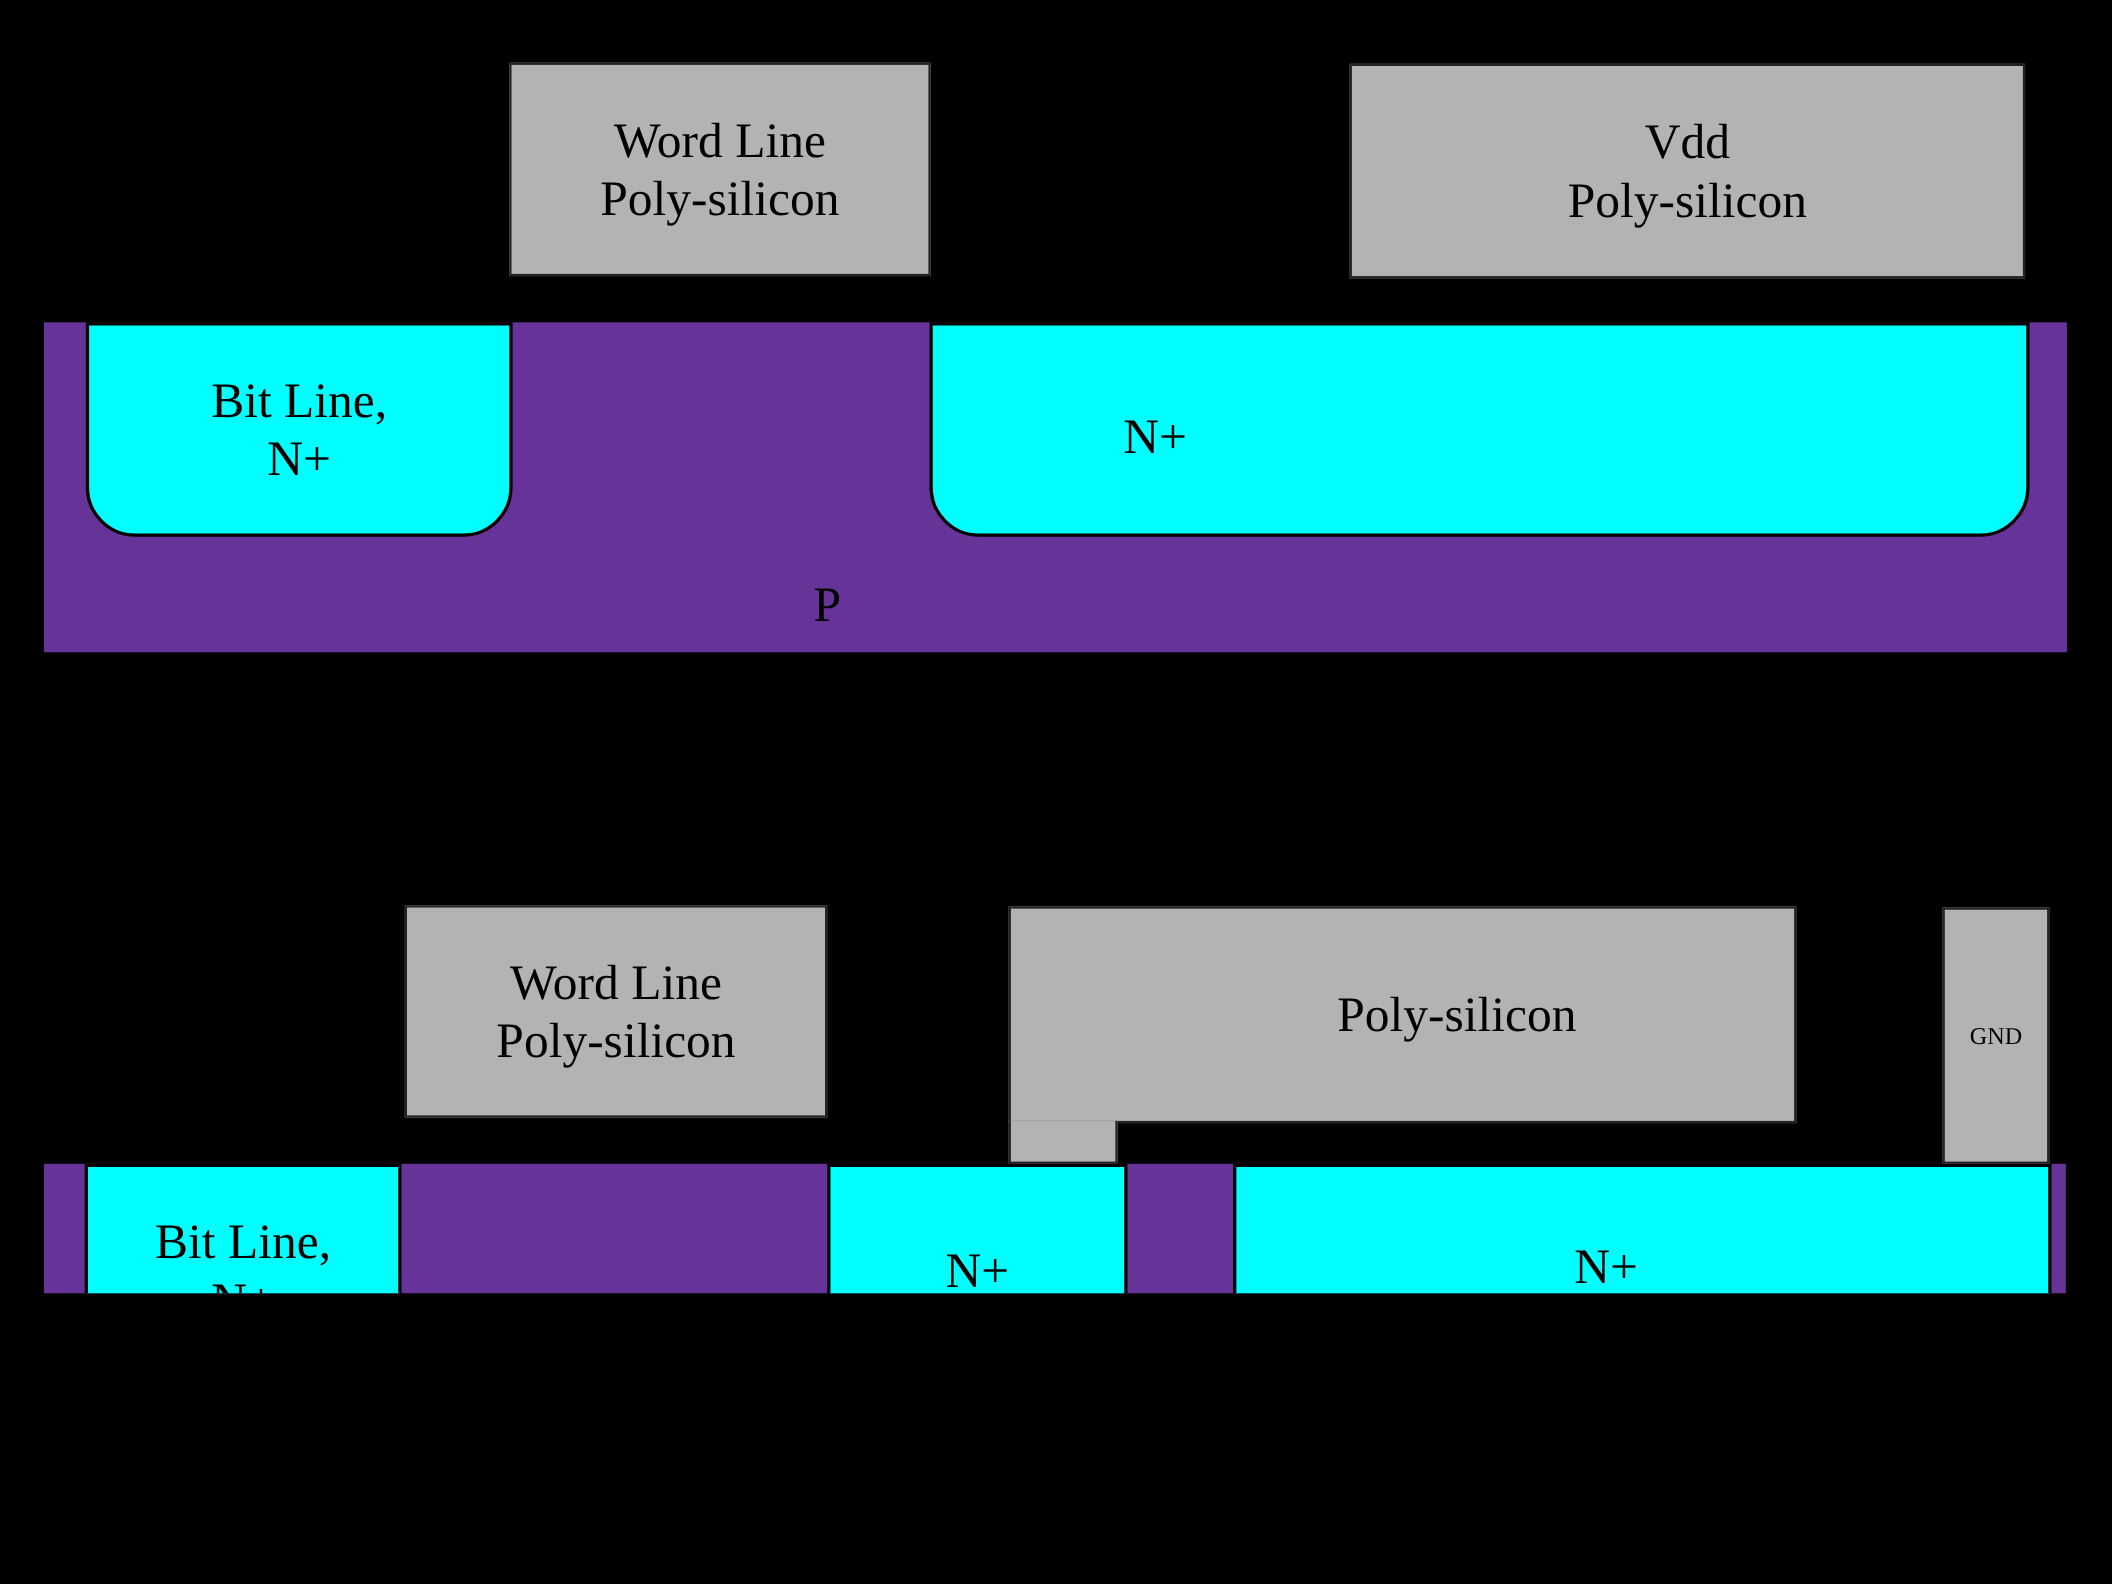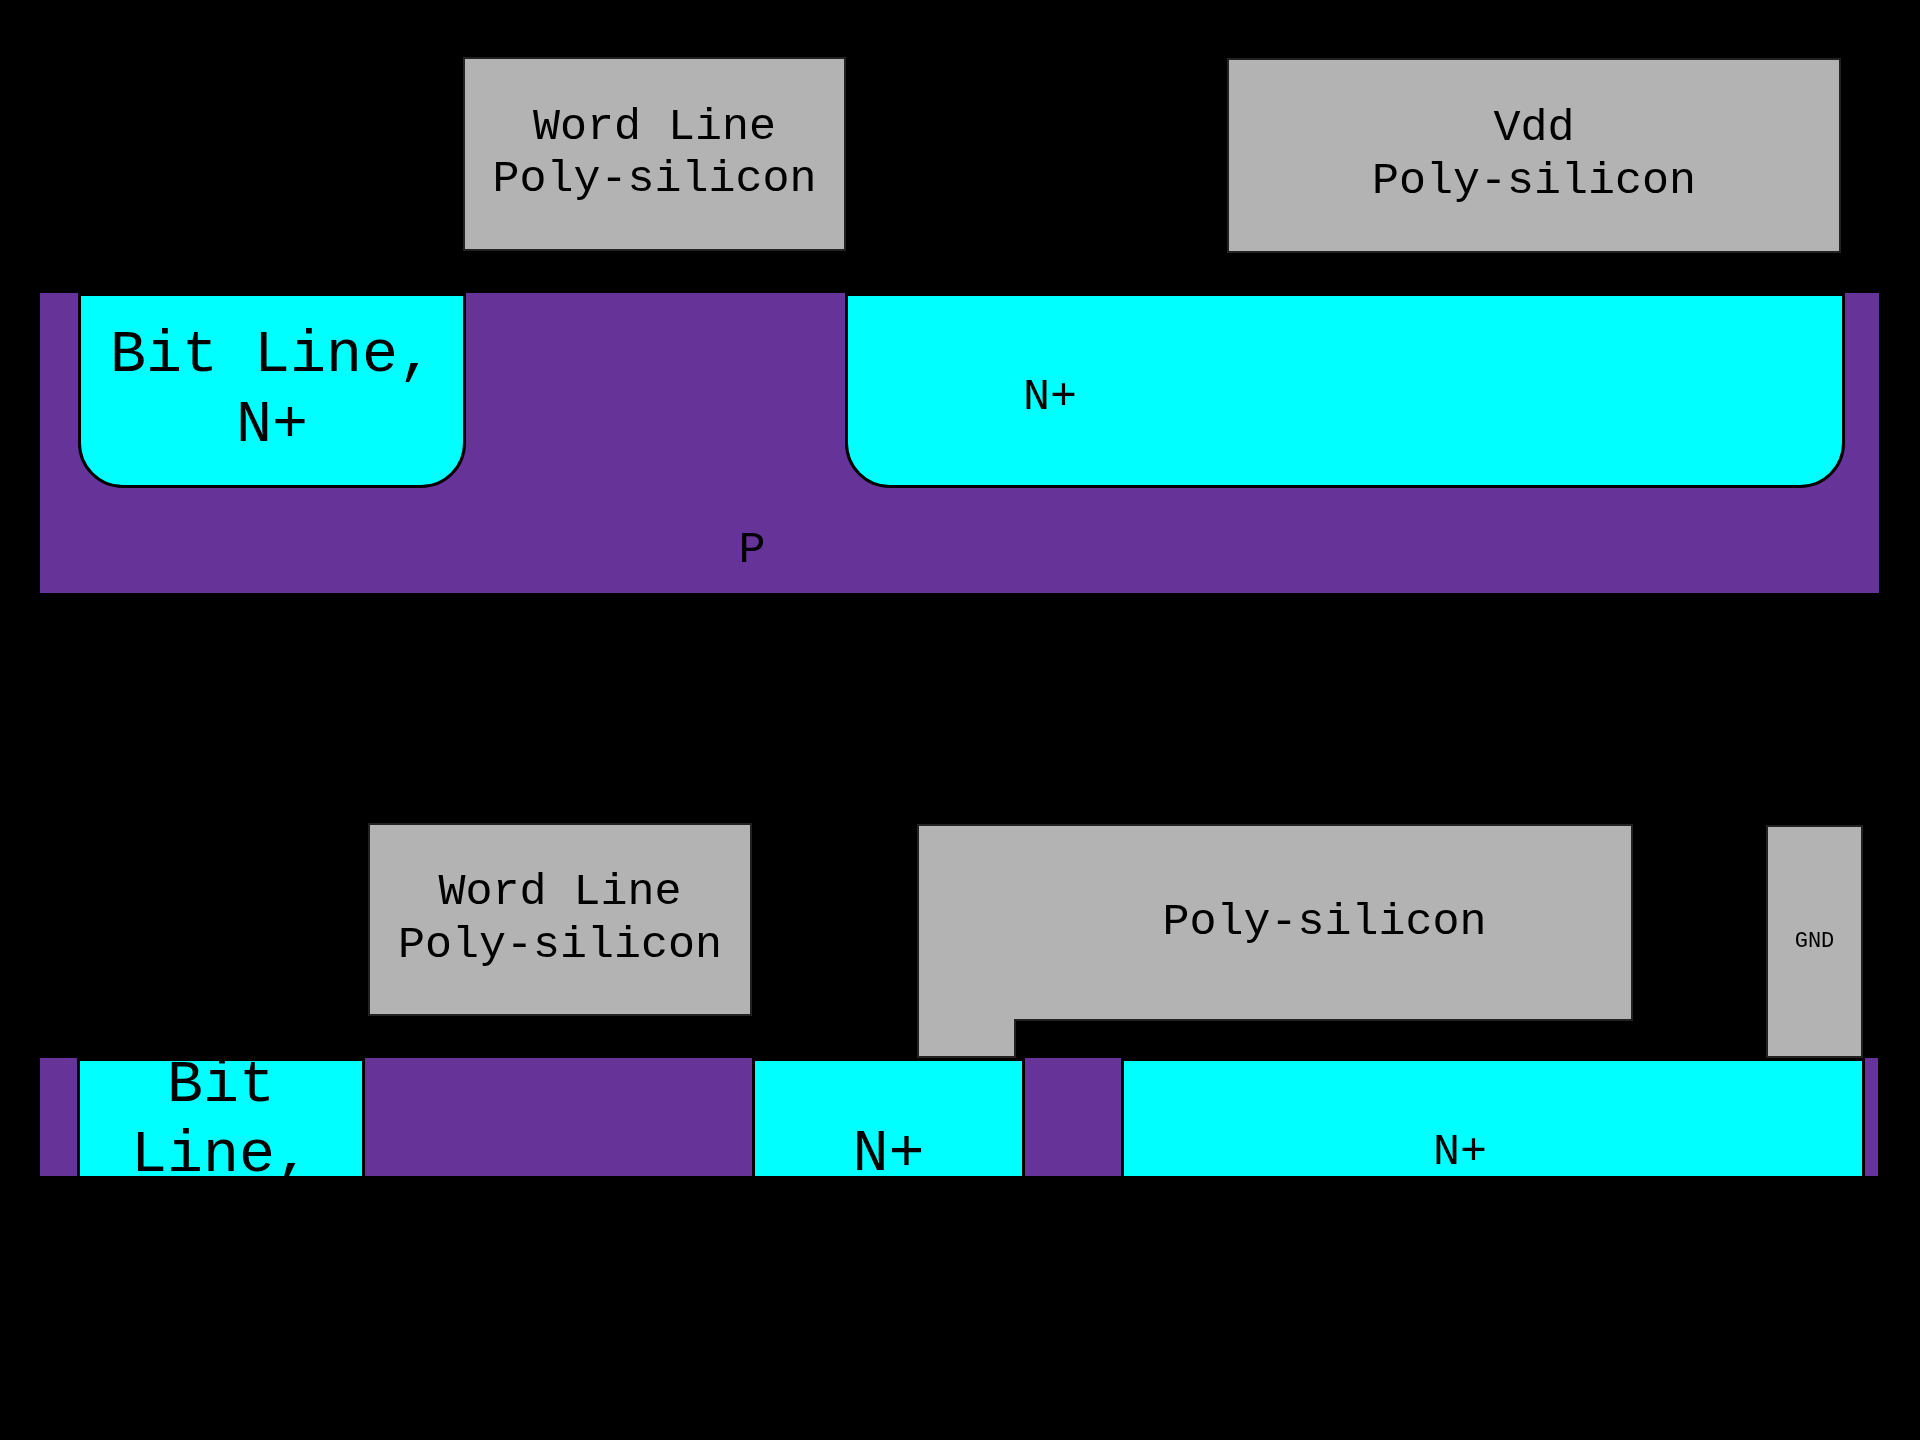--- a/index.html
+++ b/index.html
@@ -12,21 +12,21 @@
     --text: #000000;
   }
   * { margin: 0; padding: 0; box-sizing: border-box; }
   html, body { background: var(--bg); }
   #canvas {
     position: relative;
     width: 1920px;
     height: 1176px;
     background: var(--bg);
     overflow: hidden;
-    font-family: Liberation Mono, monospace;
+    font-family: Liberation Serif, serif;
     color: var(--text);
   }
   .poly-box {
     position: absolute;
     background: var(--poly);
     border: 2px solid var(--box-outline);
     display: flex;
     flex-direction: column;
     align-items: center;
     justify-content: center;
@@ -41,21 +41,21 @@
   .well {
     position: absolute;
     background: var(--diffusion);
     border: 3px solid var(--outline);
     border-radius: 0 0 45px 45px;
     display: flex;
     flex-direction: column;
     align-items: center;
     justify-content: center;
     text-align: center;
-    font-size: 60px;
+    font-size: 45px;
     line-height: 1.16;
   }
   .free-label {
     position: absolute;
     transform: translate(-50%, -50%);
     font-size: 45px;
     line-height: 1;
     white-space: nowrap;
   }
   .poly-main {

